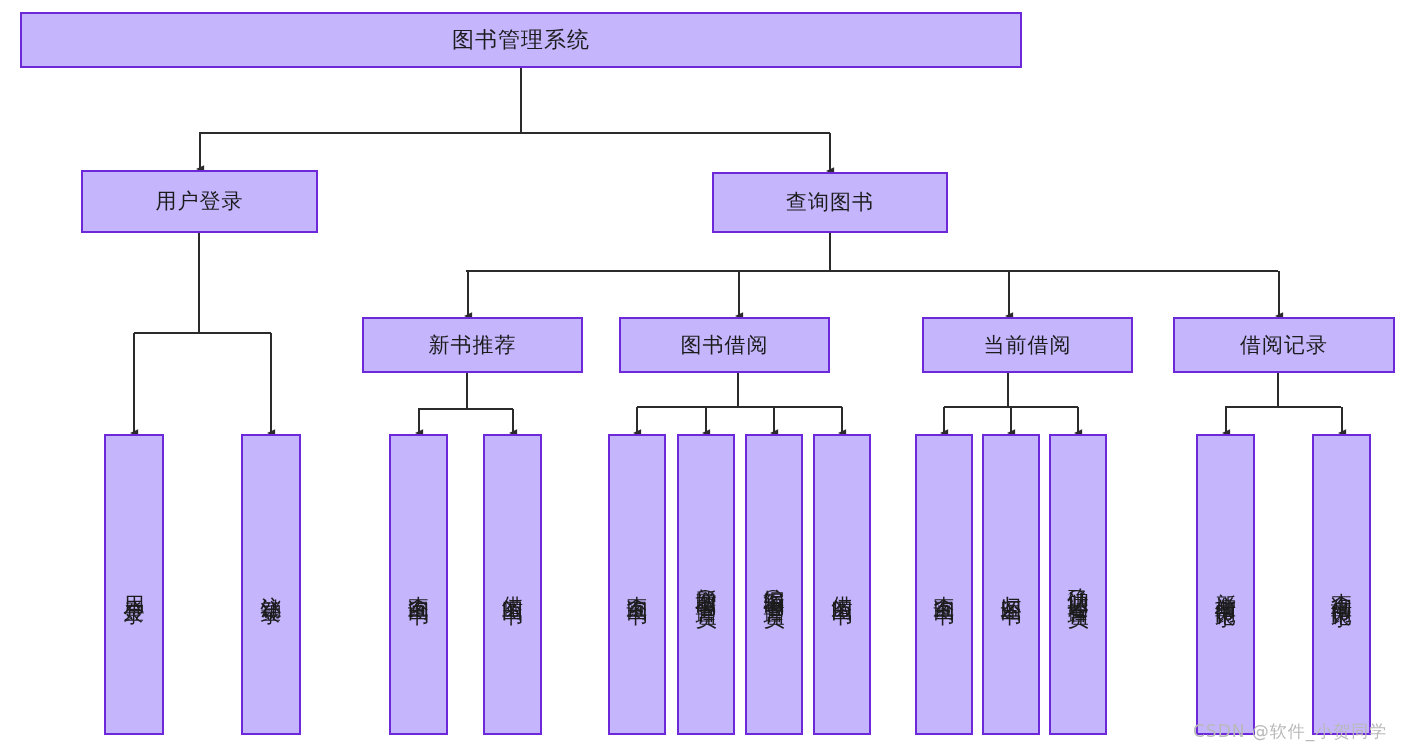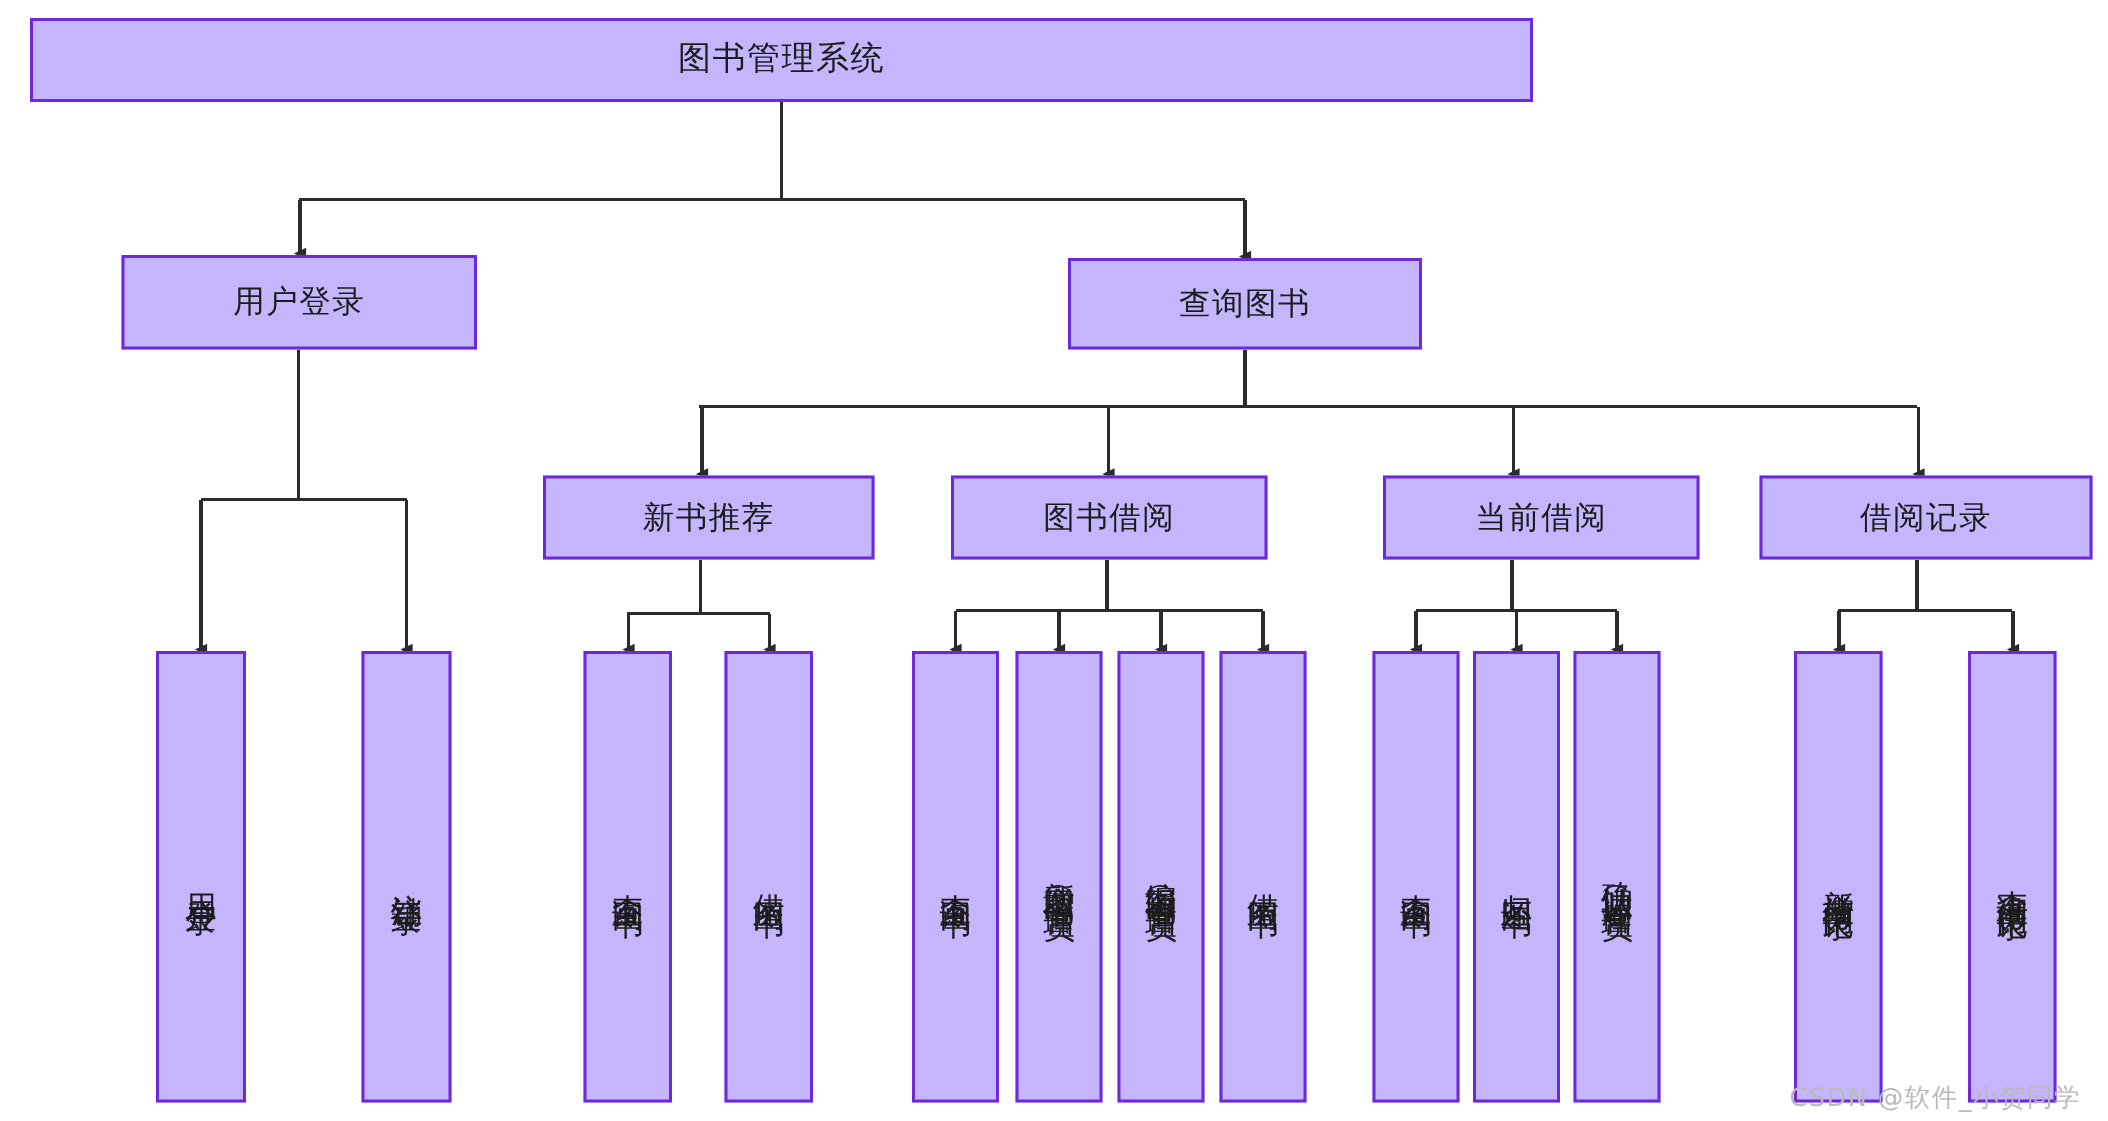--- a/index.html
+++ b/index.html
@@ -111,21 +111,21 @@
       </div>
       <div class="node-box node-mid" style="left: 81px; top: 170px; width: 237px; height: 63px;">
         <div class="node-label">用户登录</div>
       </div>
       <div class="node-box node-mid" style="left: 712px; top: 172px; width: 236px; height: 61px;">
         <div class="node-label">查询图书</div>
       </div>
       <div class="node-box node-mid" style="left: 362px; top: 317px; width: 221px; height: 56px;">
         <div class="node-label">新书推荐</div>
       </div>
-      <div class="node-box node-mid" style="left: 634px; top: 317px; width: 211px; height: 56px;">
+      <div class="node-box node-mid" style="left: 619px; top: 317px; width: 211px; height: 56px;">
         <div class="node-label">图书借阅</div>
       </div>
       <div class="node-box node-mid" style="left: 922px; top: 317px; width: 211px; height: 56px;">
         <div class="node-label">当前借阅</div>
       </div>
       <div class="node-box node-mid" style="left: 1173px; top: 317px; width: 222px; height: 56px;">
         <div class="node-label">借阅记录</div>
       </div>
       <div class="node-box node-leaf" style="left: 104px; top: 434px; width: 60px; height: 301px;">
         <div class="node-label">用户登录</div>

